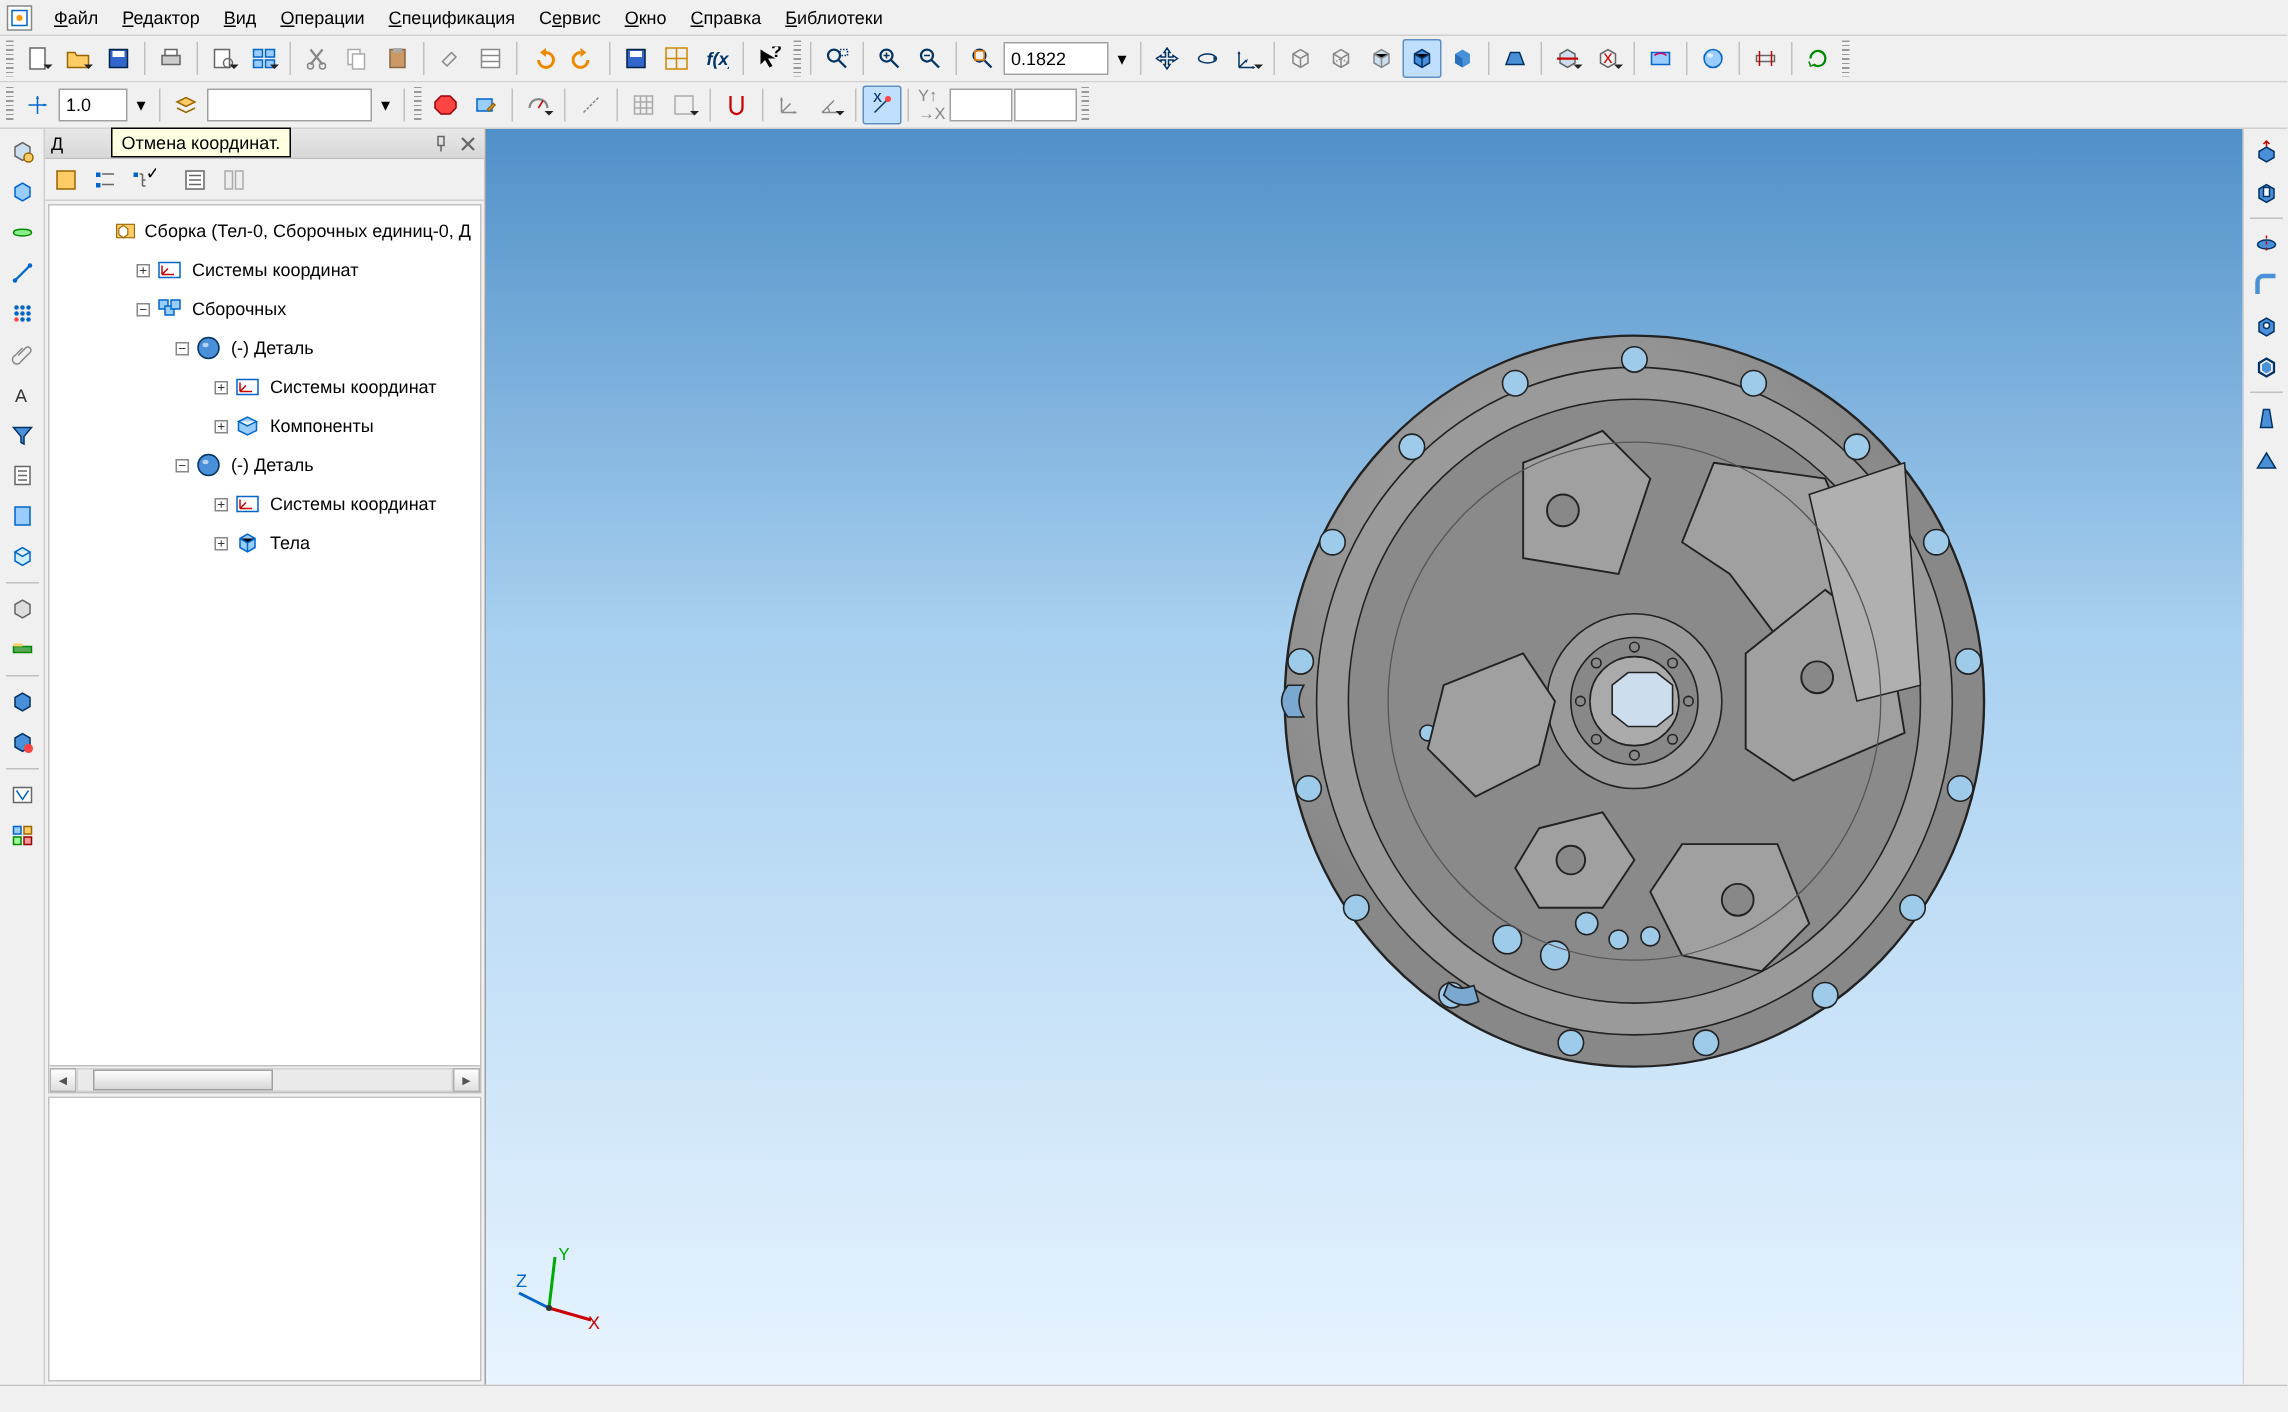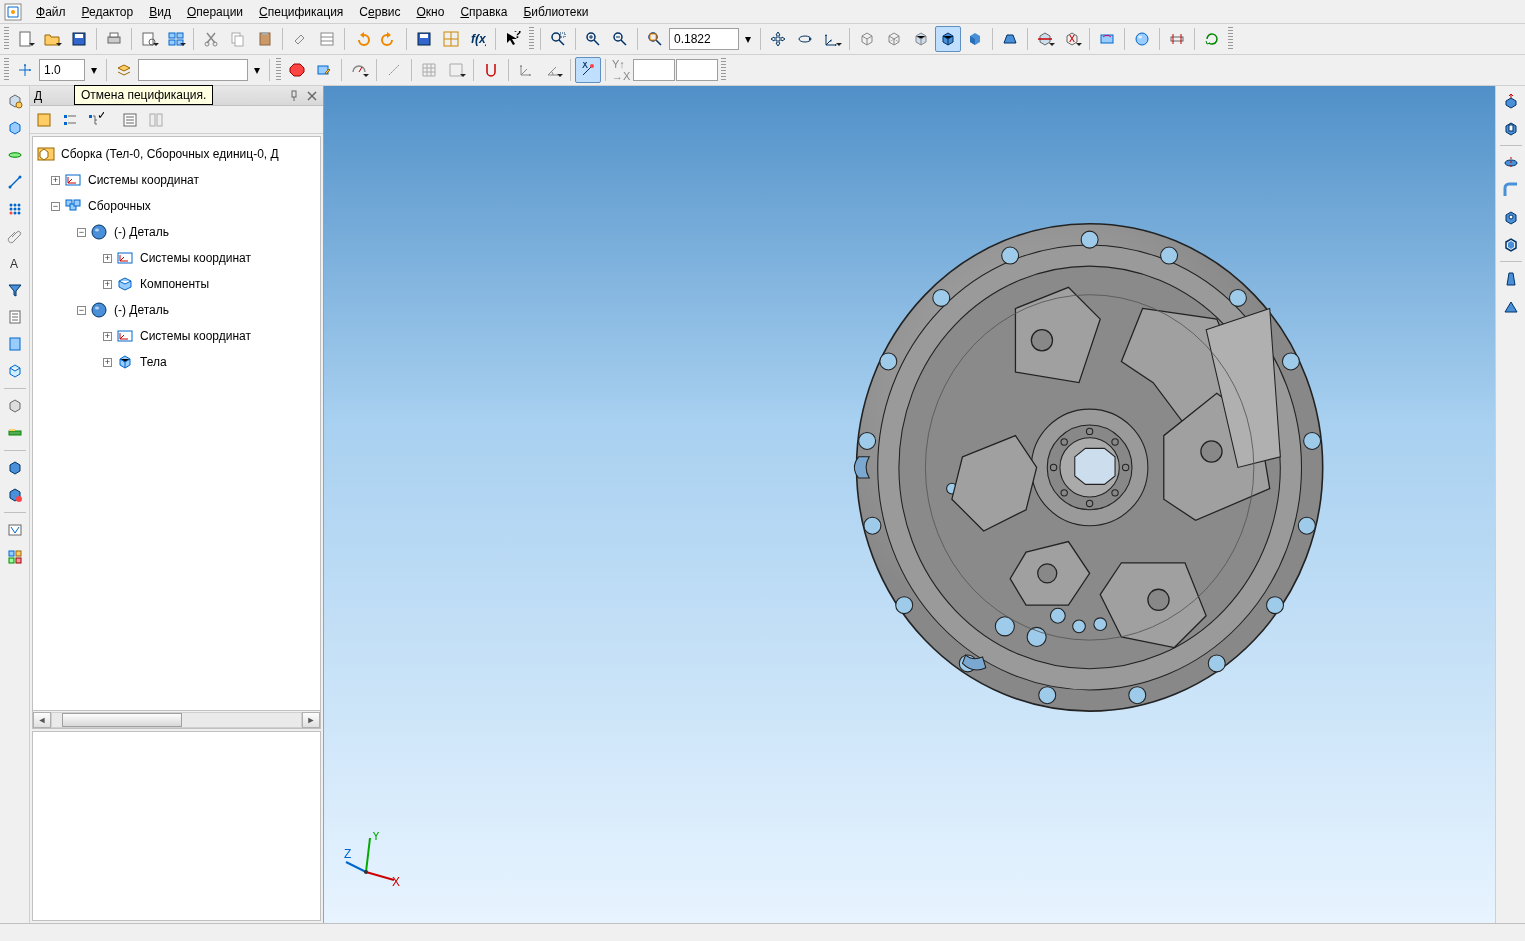--- a/index.html
+++ b/index.html
@@ -30,21 +30,21 @@
 .panel-header { height: 20px; background: linear-gradient(#e8e8e8,#d8d8d8); border-bottom: 1px solid #c0c0c0; display: flex; align-items: center; padding: 0 4px; position: relative; }
 .panel-header-close { position: absolute; right: 4px; top: 3px; width: 14px; height: 14px; cursor: pointer; }
 .panel-header-pin { position: absolute; right: 22px; top: 3px; width: 14px; height: 14px; cursor: pointer; }
 .tooltip-box { position: absolute; left: 44px; top: -1px; background: #ffffe1; border: 1px solid #000; padding: 2px 6px; z-index: 100; white-space: nowrap; font-size: 12px; }
 .panel-toolbar { height: 28px; display: flex; align-items: center; padding: 2px; gap: 2px; border-bottom: 1px solid #d0d0d0; }
 .ptb-btn { width: 24px; height: 24px; display: flex; align-items: center; justify-content: center; border: 1px solid transparent; cursor: pointer; }
 
 
 .tree-area { flex: 1; overflow: hidden; background: #fff; border: 1px solid #c0c0c0; margin: 2px; position: relative; }
 .tree { padding: 4px; }
-.tree-row { display: flex; align-items: center; height: 26px; white-space: nowrap; cursor: pointer; }
+.tree-row { display: flex; align-items: center; height: 26px; white-space: nowrap; cursor: pointer; margin-left: 40px; }
 .tree-row .exp { width: 9px; height: 9px; border: 1px solid #888; display: inline-flex; align-items: center; justify-content: center; font-size: 9px; line-height: 1; margin-right: 4px; cursor: pointer; background: #fff; color: #333; }
 .tree-row .spacer { display: inline-block; }
 .tree-row .ticon { width: 18px; height: 18px; margin-right: 4px; }
 .tree-row .tlabel { padding: 1px 2px; }
 .tree-scroll { position: absolute; bottom: 0; left: 0; right: 0; height: 18px; background: #f0f0f0; border-top: 1px solid #c0c0c0; display: flex; align-items: center; }
 .scrollbar-btn { width: 18px; height: 16px; border: 1px solid #b0b0b0; background: linear-gradient(#fdfdfd,#e0e0e0); display: flex; align-items: center; justify-content: center; font-size: 9px; color: #555; cursor: pointer; }
 .scroll-track { flex: 1; background: #eaeaea; height: 16px; border: 1px solid #d0d0d0; position: relative; }
 .scroll-thumb { position: absolute; left: 10px; width: 120px; top: 0; bottom: 0; background: linear-gradient(#fdfdfd,#d8d8d8); border: 1px solid #a0a0a0; }
 
 .prop-area { height: 190px; background: #fff; border: 1px solid #c0c0c0; margin: 0 2px 2px; }
@@ -530,21 +530,21 @@
           <rect x="9" y="2" width="5" height="5" fill="#fc6" stroke="#960"></rect>
           <rect x="2" y="9" width="5" height="5" fill="#9f9" stroke="#080"></rect>
           <rect x="9" y="9" width="5" height="5" fill="#f99" stroke="#900"></rect>
         </svg>
       </div>
   </div>
 
   <div class="panel">
     <div class="panel-header">
       <span>Д</span>
-      <div class="tooltip-box">Отмена пецификация.</div>
+      <div class="tooltip-box">Отмена координат.</div>
       <svg class="panel-header-pin" viewBox="0 0 14 14">
           <rect x="5" y="2" width="4" height="6" fill="none" stroke="#666"></rect>
           <line x1="7" y1="8" x2="7" y2="12" stroke="#666"></line>
         </svg>
       <svg class="panel-header-close" viewBox="0 0 14 14">
           <line x1="3" y1="3" x2="11" y2="11" stroke="#666" stroke-width="1.5"></line>
           <line x1="11" y1="3" x2="3" y2="11" stroke="#666" stroke-width="1.5"></line>
         </svg>
     </div>
     <div class="panel-toolbar">

